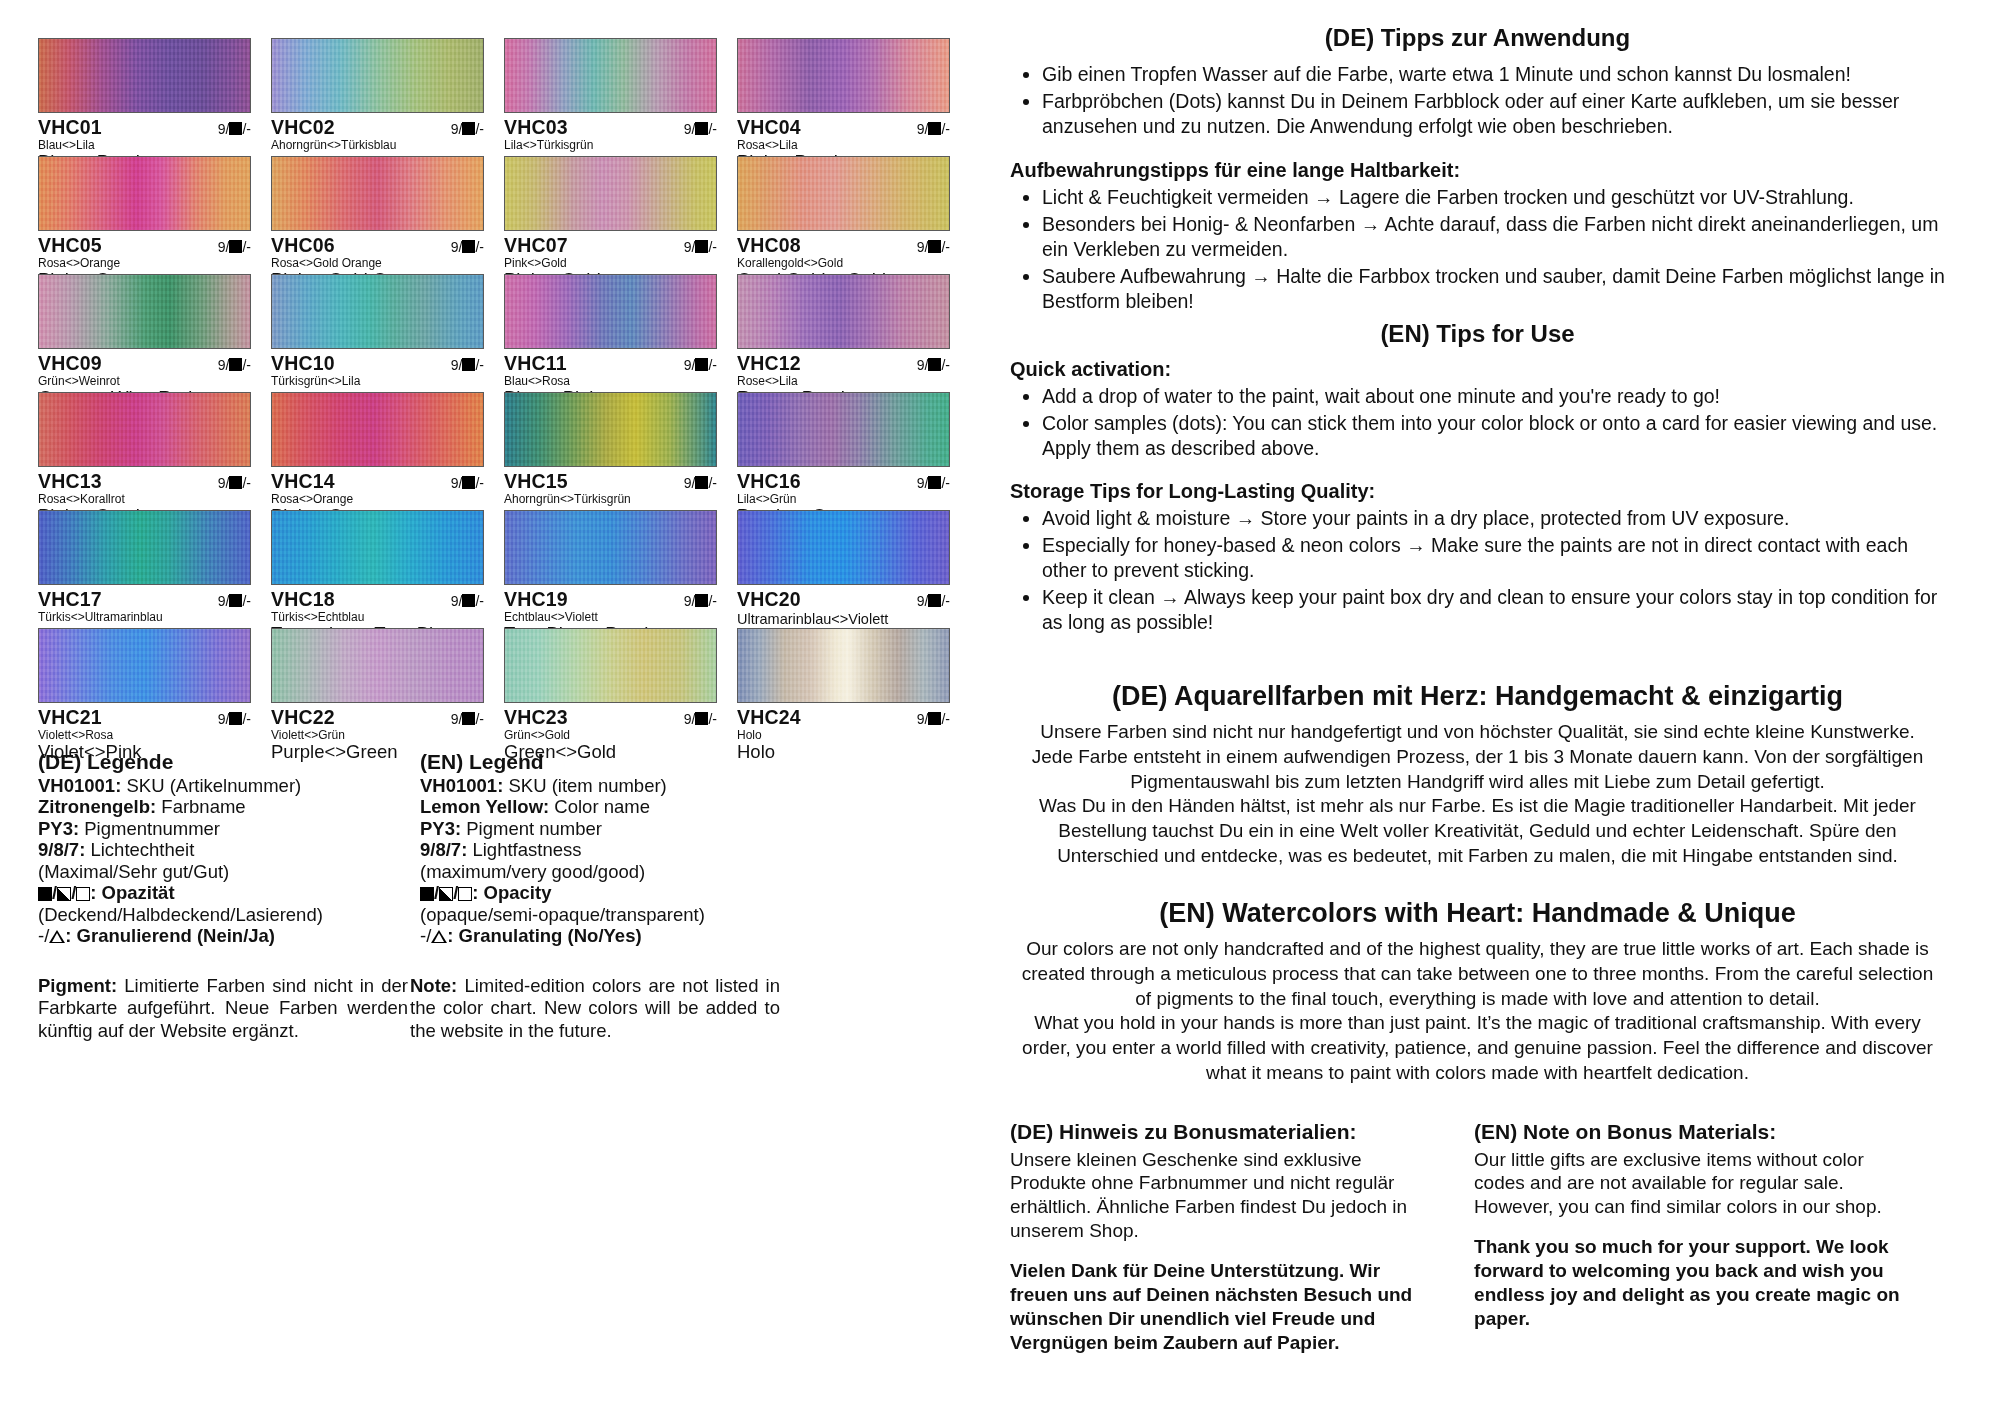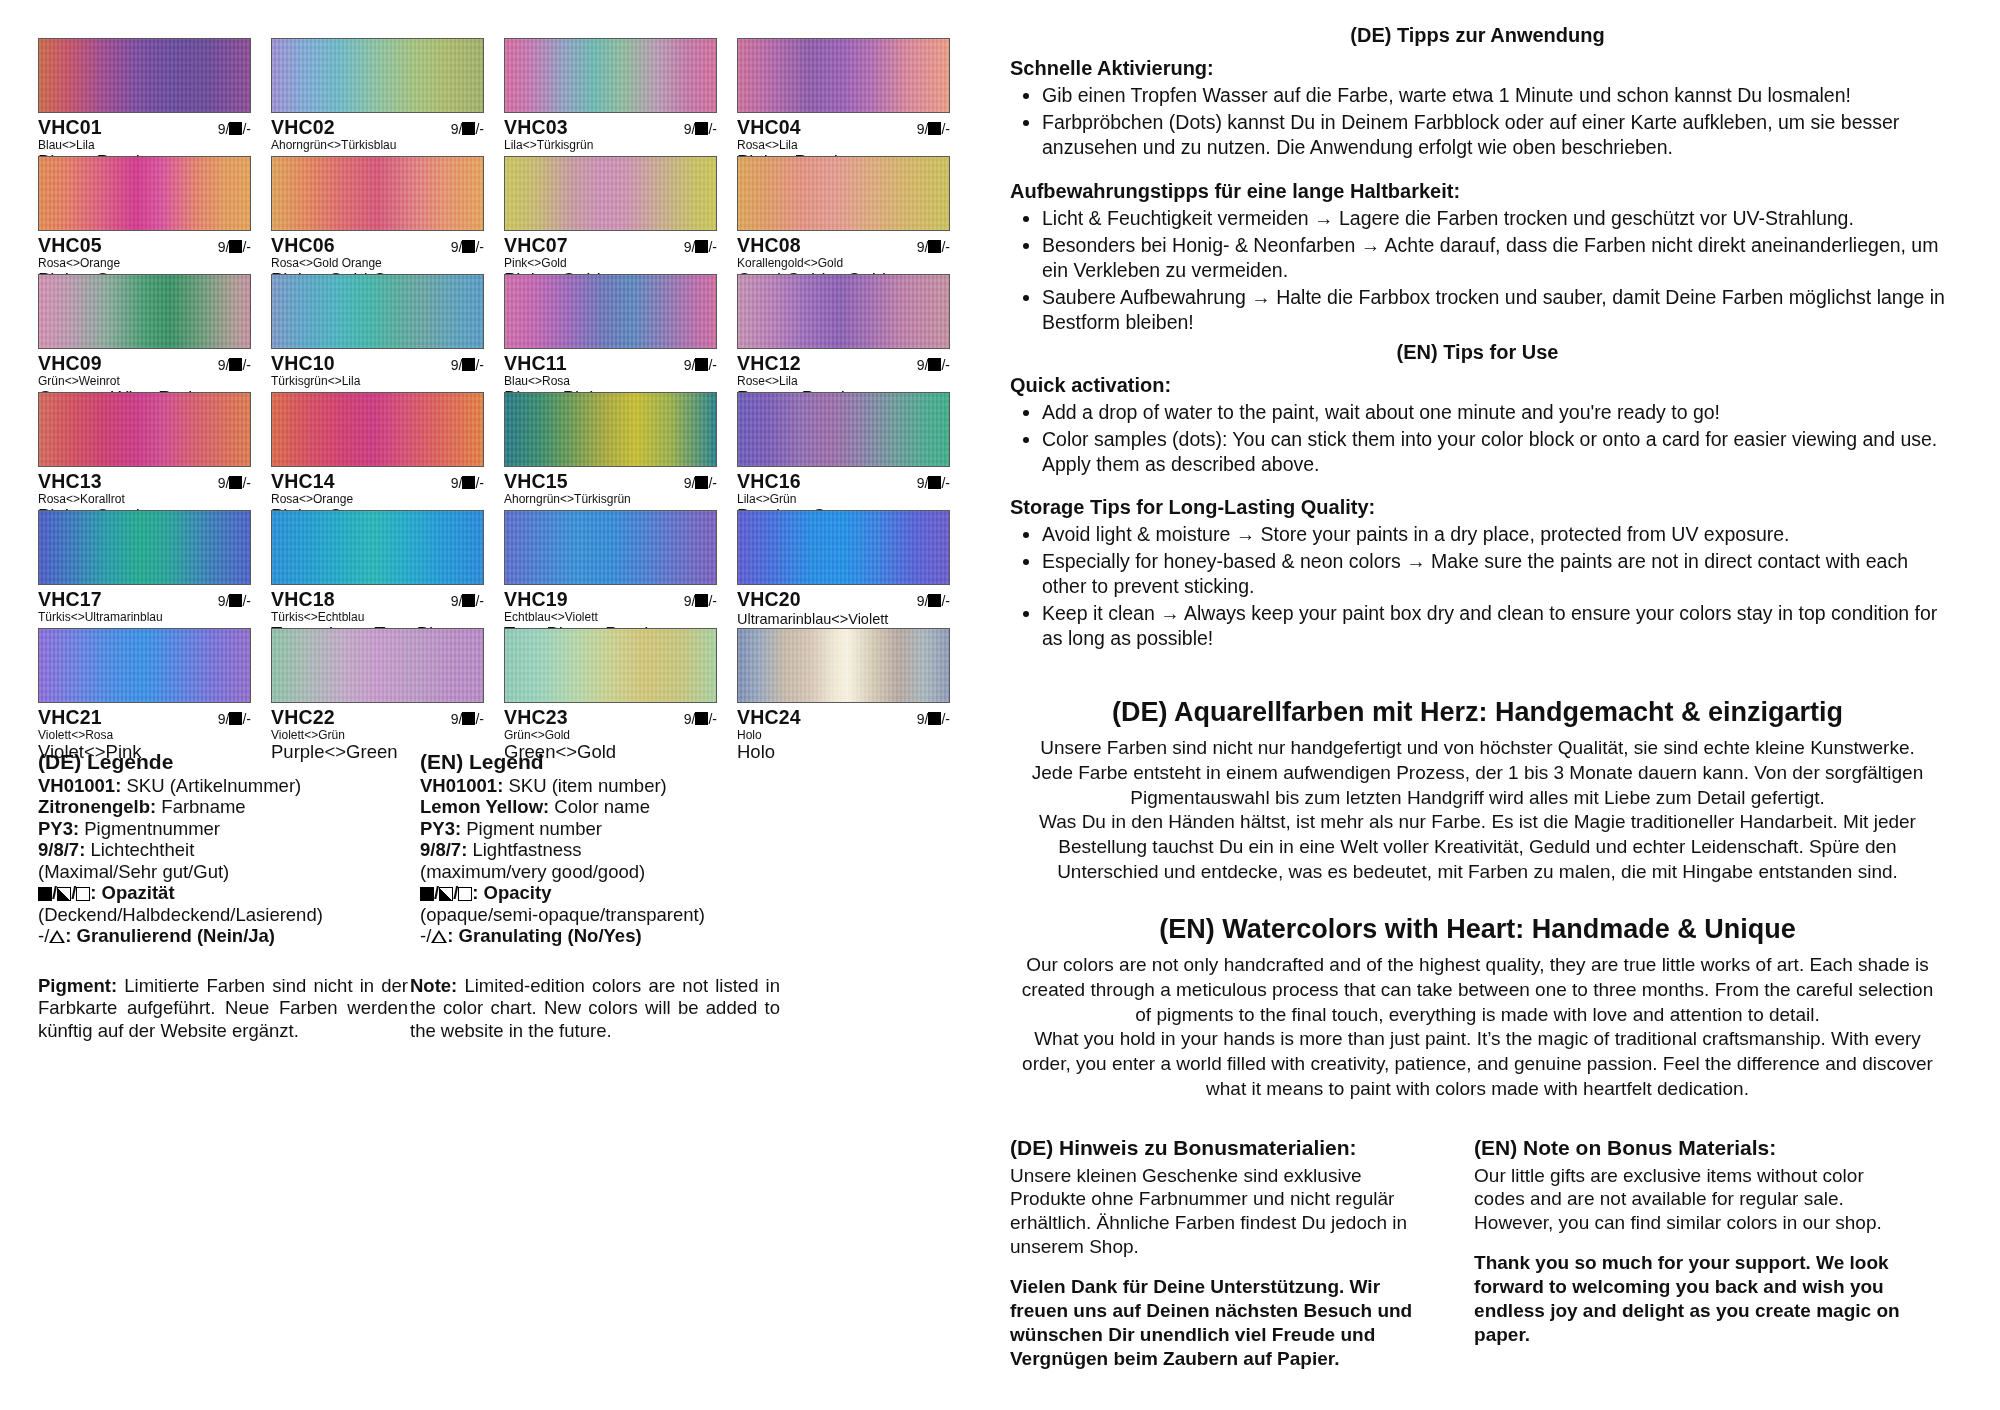--- a/index.html
+++ b/index.html
@@ -79,21 +79,21 @@
   .notes-row { display:flex; width:940px; margin-top: 28px; }
   .note-block { width: 370px; font-size: 18.5px; line-height: 1.22; text-align: justify; }
   .note-block.second { margin-left: 2px; }
   .note-block b { font-weight:bold; }
 
   
   .right-col {
     width: 1000px;
     padding: 18px 55px 0 10px;
   }
-  .h-center { text-align:center; font-weight:bold; font-size: 20px; margin: 6px 0 10px 0; }
+  .h-center { text-align:center; font-weight:bold; font-size: 24px; margin: 6px 0 10px 0; }
   .h-sub { font-weight:bold; font-size: 20px; margin: 2px 0 3px 0; }
   ul.tips { margin: 0 0 0 6px; padding-left: 26px; }
   ul.tips li { font-size: 19.5px; line-height: 1.28; margin-bottom: 2px; }
   .gap-s { height: 16px; }
   .gap-m { height: 26px; }
   .gap-l { height: 40px; }
   .para-center { text-align:center; font-size: 19px; line-height: 1.30; padding: 0 10px; }
   .h-big { text-align:center; font-weight:bold; font-size: 27px; margin: 4px 0 8px 0; }
   .bonus-row { display:flex; gap: 34px; margin-top: 8px; }
   .bonus-col { width: 46%; }
@@ -422,21 +422,20 @@
       <div class="note-block second">
         <b>Note:</b><span> Limited-edition colors are not listed in the color chart. New colors will be added to the website in the future.</span>
       </div>
     </div>
 
   </div>
 
   <div class="right-col">
 
     <div class="h-center">(DE) Tipps zur Anwendung</div>
-    <div class="h-sub">Schnelle Aktivierung:</div>
     <ul class="tips" id="tips-de-b1">
         <li>Gib einen Tropfen Wasser auf die Farbe, warte etwa 1 Minute und schon kannst Du losmalen!</li>
         <li>Farbpröbchen (Dots) kannst Du in Deinem Farbblock oder auf einer Karte aufkleben, um sie besser anzusehen und zu nutzen. Die Anwendung erfolgt wie oben beschrieben.</li>
       </ul>
     <div class="gap-s"></div>
     <div class="h-sub">Aufbewahrungstipps für eine lange Haltbarkeit:</div>
     <ul class="tips" id="tips-de-b2">
         <li>Licht &amp; Feuchtigkeit vermeiden → Lagere die Farben trocken und geschützt vor UV-Strahlung.</li>
         <li>Besonders bei Honig- &amp; Neonfarben → Achte darauf, dass die Farben nicht direkt aneinanderliegen, um ein Verkleben zu vermeiden.</li>
         <li>Saubere Aufbewahrung → Halte die Farbbox trocken und sauber, damit Deine Farben möglichst lange in Bestform bleiben!</li>

